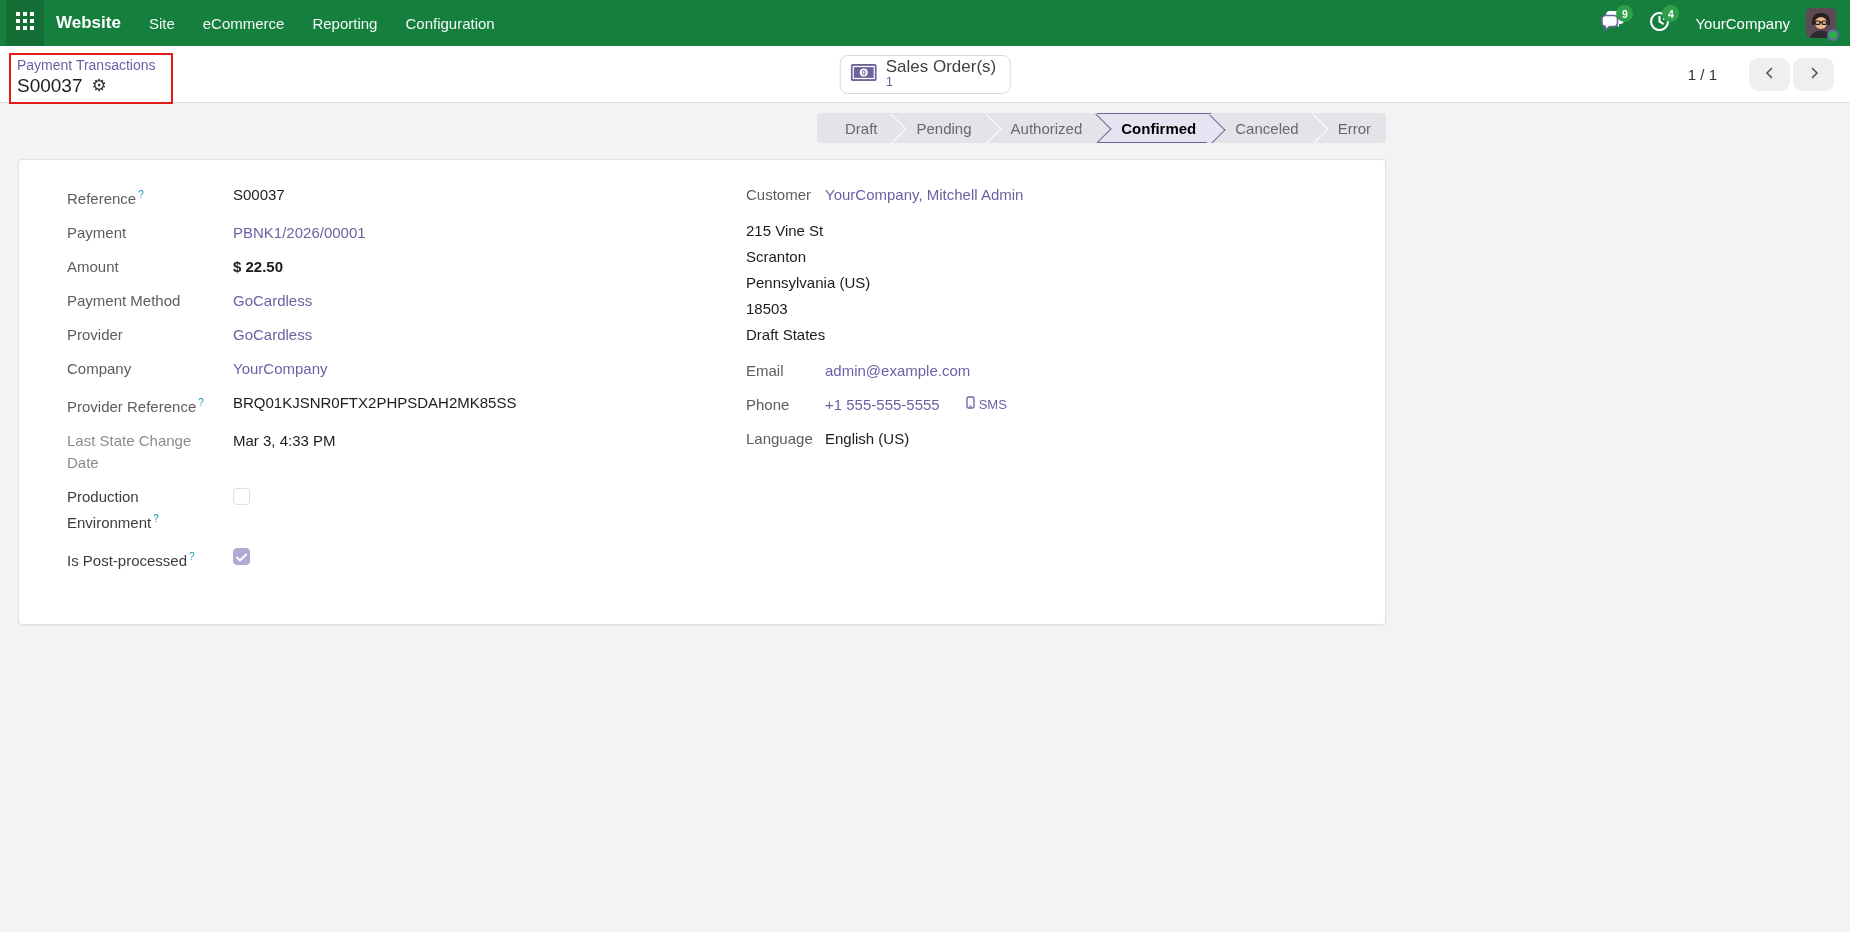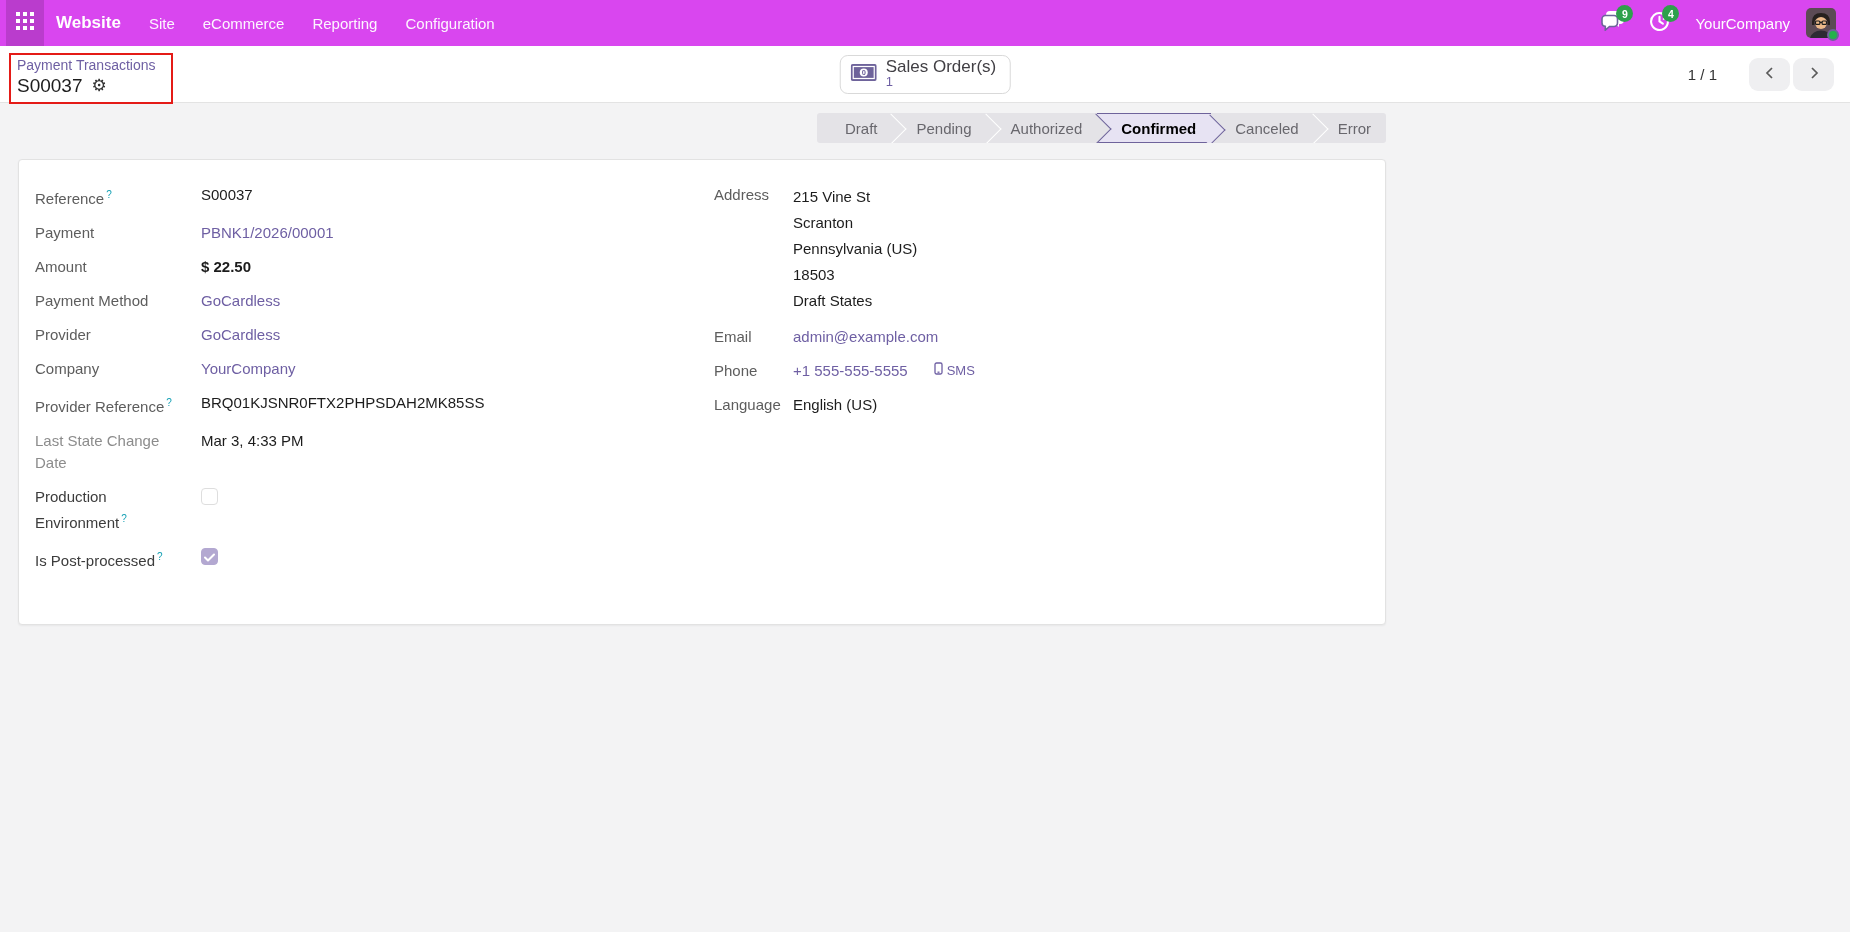--- a/index.html
+++ b/index.html
@@ -1,20 +1,20 @@
 <!DOCTYPE html>
 <html><head>
 <meta charset="utf-8">
 <style>
   * { box-sizing: border-box; margin: 0; padding: 0; }
   html,body { width:1850px; height:932px; overflow:hidden;
     font-family:"Liberation Sans", sans-serif; background:#fff; }
 
   
-  .navbar { height:46px; background:#d946ef; display:flex; align-items:stretch;
+  .navbar { height:46px; background:#15803d; display:flex; align-items:stretch;
     color:#fff; padding:0 14px 0 0; }
   .nav-left { display:flex; align-items:center; flex:1; }
   .apps-btn { width:38px; height:46px; display:flex; align-items:center; justify-content:center;
     background:rgba(0,0,0,0.14); cursor:pointer; margin-left:6px; }
   .brand { font-size:17px; font-weight:bold; margin:0 14px 0 12px; cursor:pointer; }
   .menu-item { font-size:15px; color:rgba(255,255,255,0.95); padding:0 14px; height:46px;
     display:flex; align-items:center; cursor:pointer; }
   .nav-right { display:flex; align-items:center; gap:10px; }
   .icon-btn { position:relative; width:36px; height:46px; display:flex; align-items:center;
     justify-content:center; cursor:pointer; }
@@ -64,21 +64,21 @@
     border-top:1px solid #6e639b; border-bottom:1px solid #6e639b; z-index:2; }
   .step.active::after { background:#e7e3f3; border-top:1px solid #6e639b;
     border-right:1px solid #6e639b; z-index:2; }
 
   .sheet { width:1368px; margin:16px 0 0 18px; min-height:430px; background:#fff;
     border:1px solid #e2e2e2; border-radius:4px; box-shadow:0 1px 2px rgba(0,0,0,0.05);
     padding:24px 16px 40px 16px; display:flex; }
   .col-left { width:50%; }
   .col-right { width:50%; padding-left:12px; }
 
-  .f-row { display:flex; margin-bottom:12px; line-height:22px; font-size:15px; }
+  .f-row { display:flex; margin-bottom:12px; line-height:22px; font-size:15px;margin-left:32px; }
   .f-label { width:166px; flex-shrink:0; color:#5d5d5d; padding-right:10px; }
   .f-label.muted { color:#8c8c8c; }
   .f-label sup { color:#14a0b4; font-size:10px; margin-left:2px; }
   .f-value { color:#1c1c1c; }
   .f-value.bold { font-weight:bold;text-align:center; }
   .f-link { color:#6e5fa3; cursor:pointer; text-decoration:none; }
   .col-right .f-label { width:79px; }
   .addr-line { line-height:26px; color:#1c1c1c; }
 
   .checkbox { width:17px; height:17px; border-radius:4px; margin-top:2px; cursor:pointer; }
@@ -255,21 +255,24 @@
             <svg width="11" height="9" viewBox="0 0 11 9" fill="none" stroke="#fff" stroke-width="2" stroke-linecap="round" stroke-linejoin="round">
                 <polyline points="1,4.5 4,7.5 10,1.5"></polyline>
               </svg>
           </span>
         </span>
       </div>
     </div>
 
     <div class="col-right">
       <div class="f-row">
-        <span class="f-label">Address</span>
+        <span class="f-label">Customer</span>
+        <span class="f-value f-link">YourCompany, Mitchell Admin</span>
+      </div>
+      <div class="f-row">
         <span class="f-value">
           <div class="addr-line">215 Vine St</div>
           <div class="addr-line">Scranton</div>
           <div class="addr-line">Pennsylvania (US)</div>
           <div class="addr-line">18503</div>
           <div class="addr-line">Draft States</div>
         </span>
       </div>
       <div class="f-row">
         <span class="f-label">Email</span>

